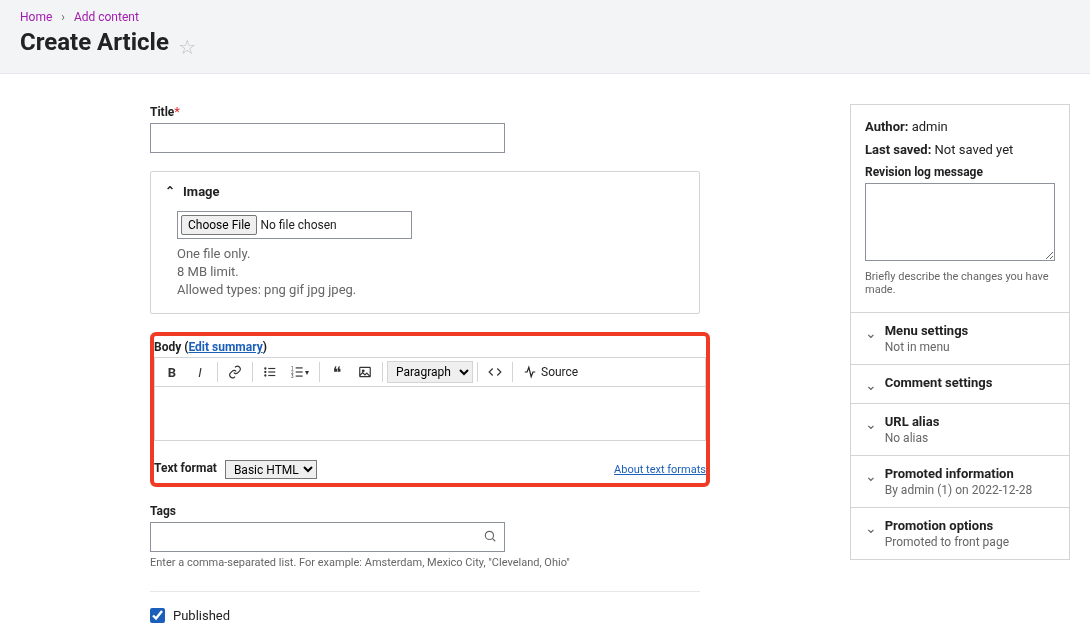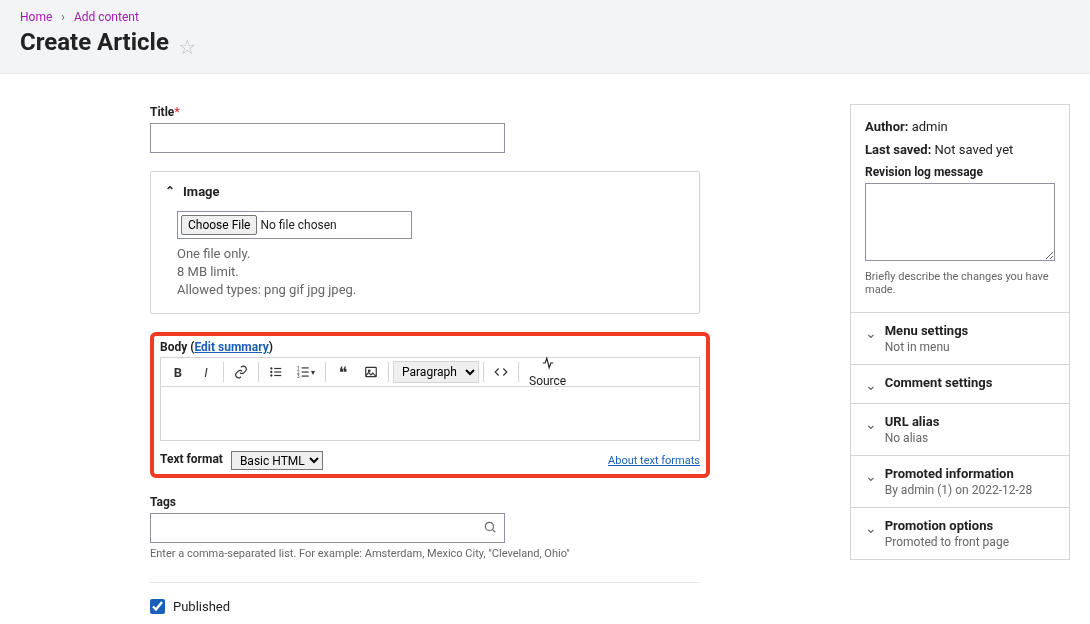--- a/index.html
+++ b/index.html
@@ -18,30 +18,30 @@
   .req { color: #d8292f; }
   .txt-input { width: 355px; height: 30px; border: 1px solid #8e929c; padding: 4px 6px; font-size: 13px; }
   fieldset.image { border: 1px solid #d4d4d8; border-radius: 2px; padding: 12px 14px 14px; width: 550px; }
   .fieldset-legend { display: flex; align-items: center; font-weight: 700; font-size: 13px; margin-bottom: 12px; cursor: pointer; }
   .chevron { margin-right: 8px; font-size: 12px; }
   .subheading { font-weight: 700; font-size: 12px; margin: 0 0 6px 12px; }
   .file-row { display: flex; align-items: stretch; border: 1px solid #8e929c; width: 235px; height: 28px; margin-left: 12px; }
   .file-btn { font-size: 12px; border: 1px solid #767676; background: #efefef; padding: 2px 6px; margin: 3px; cursor: pointer; border-radius: 2px; }
   .file-txt { font-size: 12px; align-self: center; }
   .hints { font-size: 13px; color: #666; margin-top: 6px; line-height: 1.4; margin-left: 12px; }
-  .highlight { border: 4px solid #ef3b24; border-radius: 6px; padding: 4px 6px 4px; margin-top: 18px; }
+  .highlight { border: 4px solid #ef3b24; border-radius: 6px; padding: 4px 0 4px; margin-top: 18px; }
   .body-label-row { font-weight: 700; font-size: 12px; margin-bottom: 3px; }
   .edit-summary { color: #1b5fba; font-weight: 700; text-decoration: underline; cursor: pointer; }
   .toolbar { border: 1px solid #d4d4d8; height: 30px; display: flex; align-items: center; padding: 0 4px; gap: 2px; }
   .tb-btn { width: 26px; height: 24px; display: flex; align-items: center; justify-content: center; cursor: pointer; color: #333; }
   .tb-sep { width: 1px; height: 20px; background: #d4d4d8; margin: 0 2px; }
   .tb-sel { font-size: 12px; border: 1px solid #d4d4d8; height: 22px; width: 86px; padding-left: 4px; cursor: pointer; }
-  .source-btn { display: flex; align-items: center; gap: 4px; font-size: 12px; padding: 0 6px; cursor: pointer; flex-direction: column; }
+  .source-btn { display: flex; align-items: center; gap: 4px; font-size: 12px; padding: 0 6px; cursor: pointer; }
   .editor-area { height: 54px; border: 1px solid #d4d4d8; border-top: none; }
-  .format-row { display: flex; align-items: center; justify-content: space-between; margin-top: 10px; }
+  .format-row { display: flex; align-items: center; justify-content: space-between; margin-top: 19px; }
   .format-left { display: flex; align-items: center; gap: 8px; }
   .format-select { font-size: 12px; border: 1px solid #767676; height: 19px; width: 92px; padding-left: 4px; cursor: pointer; }
   .about-formats { color: #1b5fba; font-size: 11px; text-decoration: underline; cursor: pointer; }
   .tags-wrap { position: relative; width: 355px; }
   .tags-input { width: 100%; height: 30px; border: 1px solid #8e929c; padding: 4px 30px 4px 6px; font-size: 13px; }
   .tags-search { position: absolute; right: 8px; top: 7px; color: #666; }
   .help { font-size: 11px; color: #666; margin-top: 4px; }
   .hr { border: none; border-top: 1px solid #e5e7eb; margin: 22px 0 16px; width: 550px; }
   .pub-row { display: flex; align-items: center; gap: 8px; font-size: 13px; }
   .chk { width: 15px; height: 15px; accent-color: #1b5fba; }

